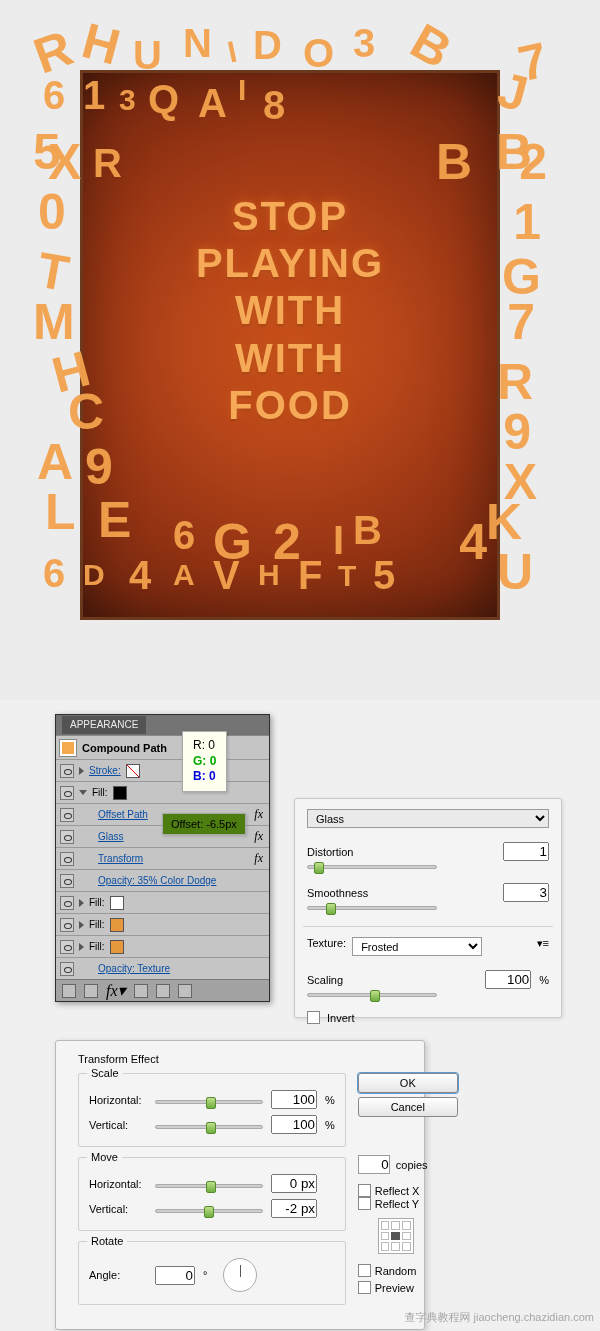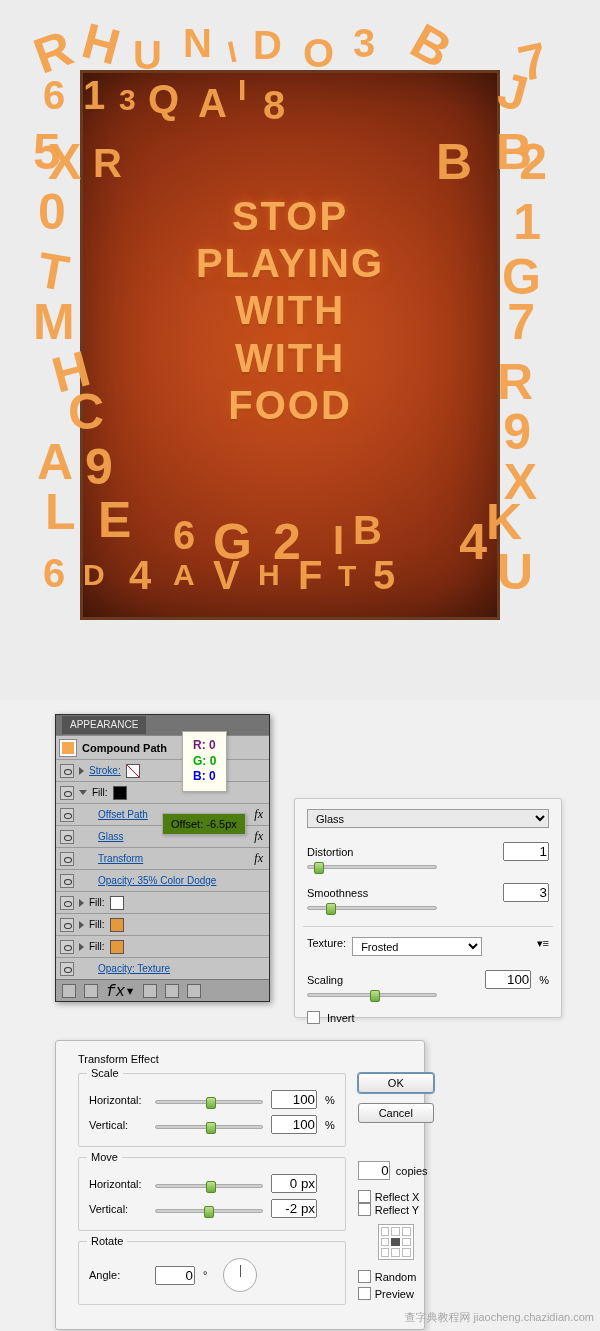--- a/index.html
+++ b/index.html
@@ -72,21 +72,21 @@
 .app-row .tri { width:0;height:0;border-top:4px solid transparent;border-bottom:4px solid transparent;border-left:5px solid #555; }
 .app-row .tri-d { border-left:4px solid transparent;border-right:4px solid transparent;border-top:5px solid #555;border-bottom:none;width:0;height:0; }
 .app-footer { height:22px; background:#a3a3a3; border-top:1px solid #777; display:flex; align-items:center; gap:8px; padding:0 6px; }
 .app-footer .ico { width:14px; height:14px; border:1px solid #666; background:#c0c0c0; }
 
 
 .tooltip {
   position:absolute; left:182px; top:31px; background:#fffff0; border:1px solid #aaa;
   padding:6px 10px; font-size:12px; line-height:1.3em; box-shadow:1px 1px 3px rgba(0,0,0,.2);
 }
-.tooltip .r { color:#701a75; font-weight:bold; }
+.tooltip .r { color:#000000; font-weight:normal; }
 .tooltip .g { color:#0a0; font-weight:bold; }
 .tooltip .b { color:#00d; font-weight:bold; }
 
 .offset-tip {
   position:absolute; left:162px; top:113px; background:#4d7c0f; border:1px solid #aaa;
   padding:4px 8px; font-size:11px; box-shadow:1px 1px 3px rgba(0,0,0,.2);
 }
 
 
 .glass-panel {
@@ -116,21 +116,21 @@
 .transform-dialog .title { font-size:11px; margin-bottom:8px; }
 .fieldset { border:1px solid #cfcfcf; border-radius:2px; padding:10px 10px 12px; margin-bottom:10px; position:relative; }
 .fieldset .legend { position:absolute; top:-7px; left:8px; background:#f4f4f4; padding:0 4px; font-size:11px; }
 .tf-row { display:flex; align-items:center; gap:8px; margin-top:6px; }
 .tf-row label { width:58px; }
 .tf-row .slider { width:108px; }
 .tf-row .valbox { width:46px; }
 .tf-right {
   position:absolute; left:310px; top:30px; width:100px; font-size:11px;
 }
-.btn { width:76px; height:20px; border:1px solid #888; background:linear-gradient(#fff,#e4e4e4); border-radius:3px; font-size:11px; display:flex; align-items:center; justify-content:center; margin-bottom:10px; cursor:pointer; }
+.btn { width:100px; height:20px; border:1px solid #888; background:linear-gradient(#fff,#e4e4e4); border-radius:3px; font-size:11px; display:flex; align-items:center; justify-content:center; margin-bottom:4px; cursor:pointer; }
 .btn.ok { box-shadow:0 0 0 1px #5b9bd3; }
 .copies-row { display:flex; align-items:center; gap:6px; margin:38px 0 10px; }
 .copies-row input { width:32px; text-align:right; height:19px; border:1px solid #9a9a9a; }
 .reg {
   width:36px;height:36px;border:1px solid #aaa;display:grid;grid-template-columns:repeat(3,1fr);grid-template-rows:repeat(3,1fr);gap:2px;padding:2px;margin:8px 0 10px 20px;background:#fff;
 }
 .reg div{border:1px solid #bbb;}
 .reg div.on{background:#555;border-color:#555;}
 .angle-dial {
   width:34px; height:34px; border-radius:50%; border:1px solid #aaa; background:#fff; position:relative; display:inline-block; vertical-align:middle; margin-left:8px;
@@ -277,21 +277,21 @@
       <span class="sw sw-orange"></span>
     </div>
     <div class="app-row">
       <span class="eye"></span>
       <span class="indent1"></span>
       <span class="link">Opacity: Texture</span>
     </div>
     <div class="app-footer">
       <span class="ico"></span>
       <span class="ico"></span>
-      <span style="font-style:italic;font-family:Liberation Mono, monospace">fx▾</span>
+      <span style="font-style:italic;font-family:Liberation Serif, serif">fx▾</span>
       <span class="ico"></span>
       <span class="ico"></span>
       <span class="ico"></span>
     </div>
   </div>
 
   <div class="tooltip">
     <div class="r">R: 0</div>
     <div class="g">G: 0</div>
     <div class="b">B: 0</div>

